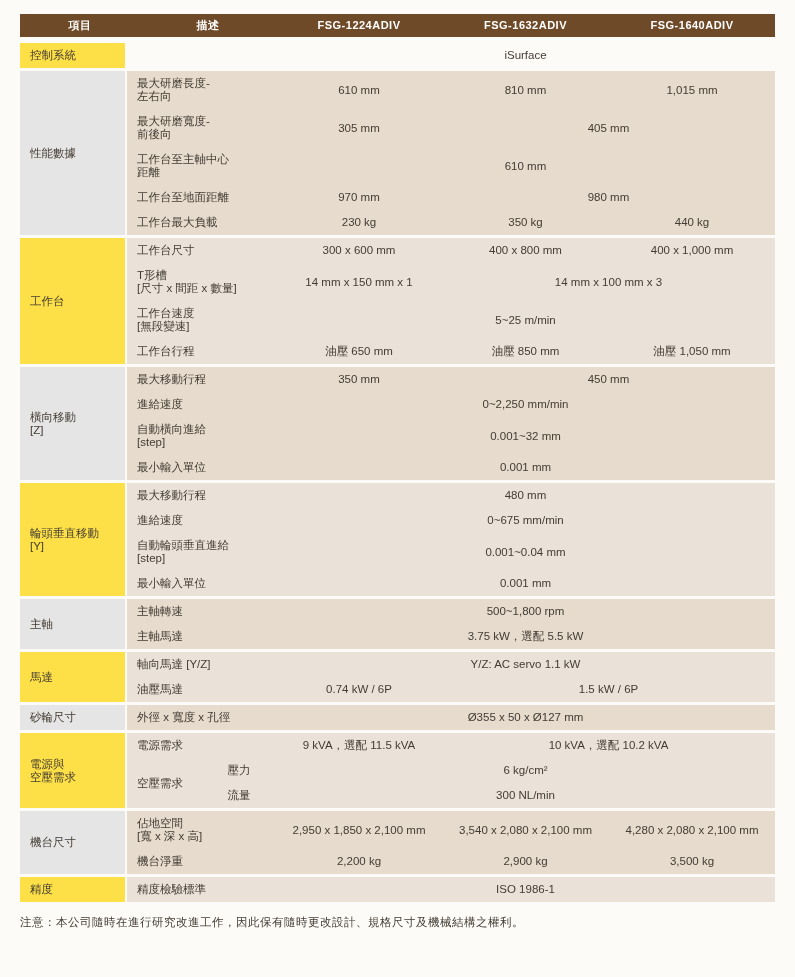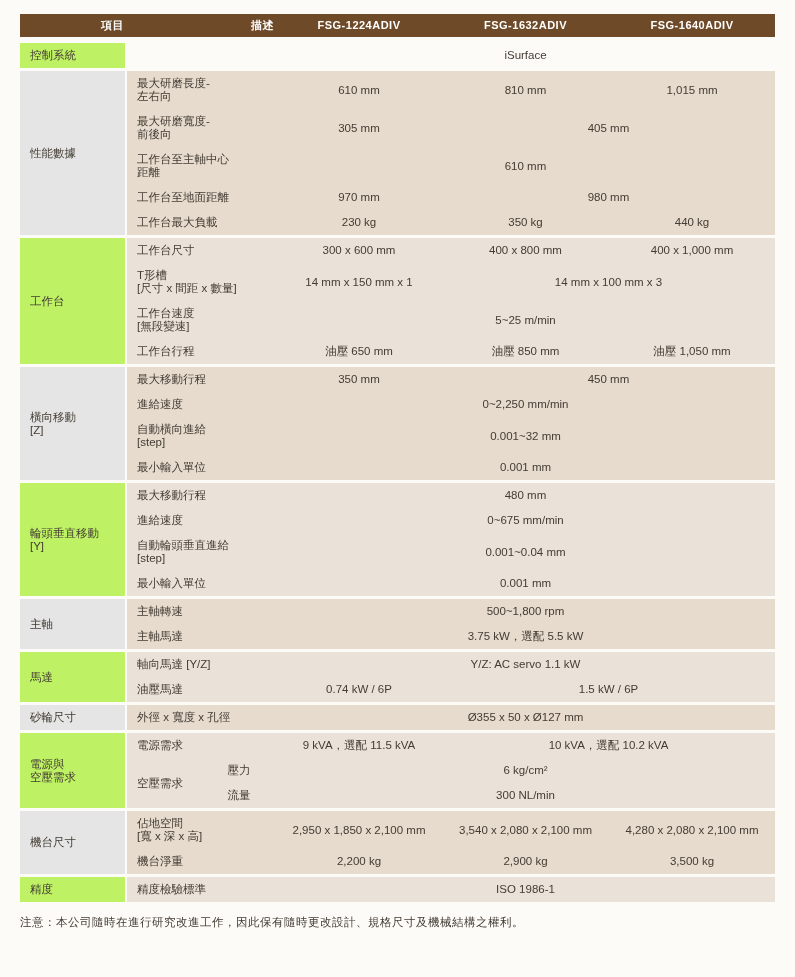--- a/index.html
+++ b/index.html
@@ -29,34 +29,34 @@
   th {
     background: #6e4a28;
     color: #ffffff;
     height: 26px;
     font-size: 11px;
     font-weight: bold;
     letter-spacing: 0.5px;
     border-bottom: 6px solid #fcfbf8;
     padding: 0 2px;
   }
-  th.h-left { text-align: right; padding-left: 16px; }
+  th.h-left { text-align: center; padding-left: 16px; }
   th.h-model { text-align: center; }
   td { padding: 6px 4px; vertical-align: middle; }
   td.item {
     padding-left: 10px;
     white-space: pre-line;
     border-right: 2px solid #fcfbf8;
   }
   td.desc { padding-left: 10px; white-space: pre-line; text-align: left; }
   td.desc-a { padding-left: 10px; text-align: left; }
   td.desc-b { padding-left: 8px; text-align: center; }
   td.val { text-align: center; }
   .gs { border-top: 3px solid #fcfbf8; }
-  .i-light { background: #bef264; }
+  .i-light { background: #fde047; }
   .i-dark  { background: #e5e5e5; }
   .b-light { background: #eae2d8; }
   .b-dark  { background: #e6dbcd; }
   .b-white { background: #fcfbf8; }
   .note {
     margin-top: 13px;
     font-size: 11.5px;
     letter-spacing: 0.5px;
     color: #433c33;
   }

